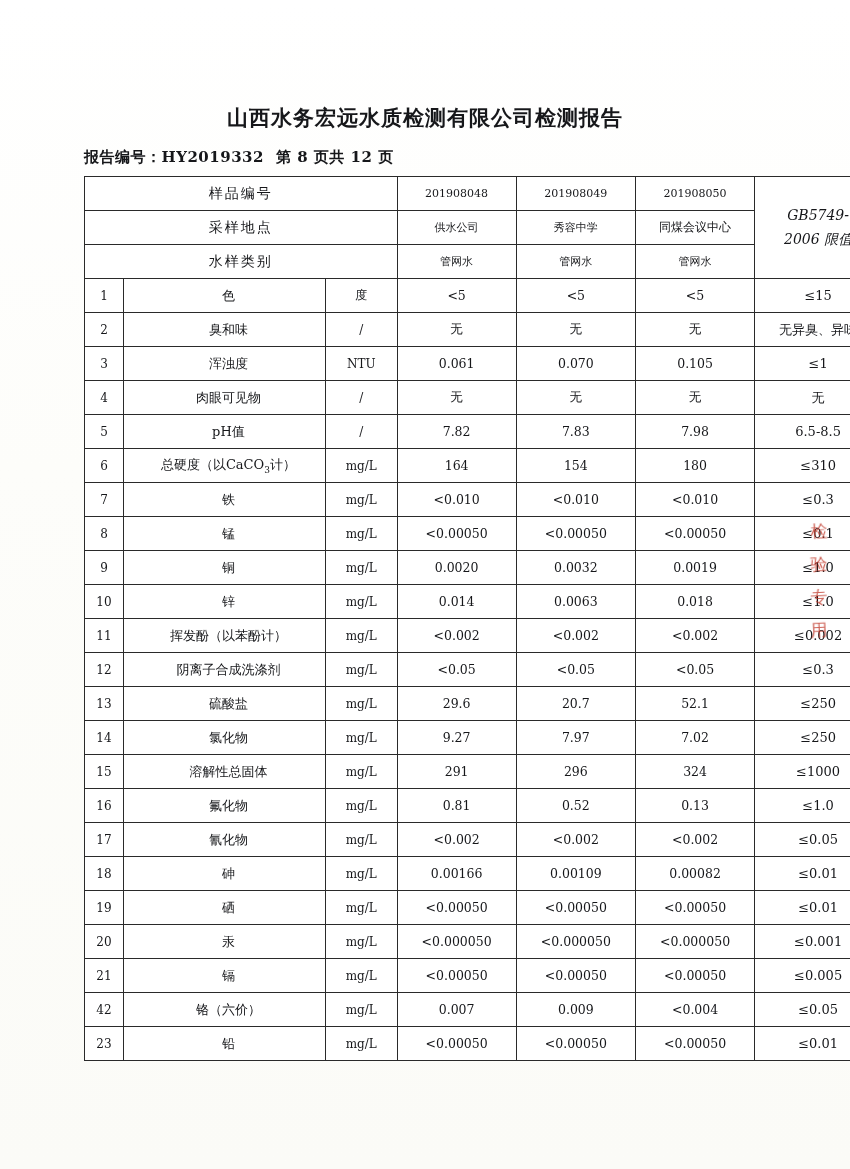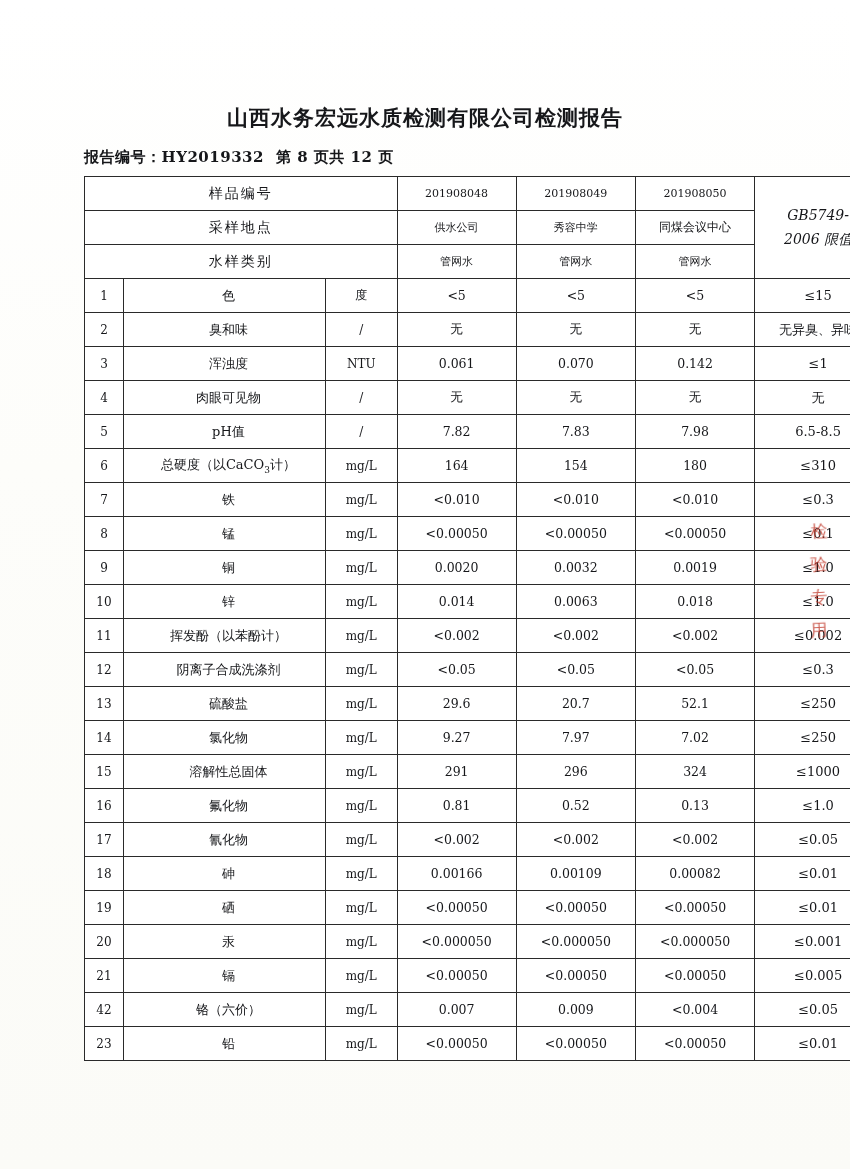--- a/index.html
+++ b/index.html
@@ -177,21 +177,21 @@
           <td class="c-val">无</td>
           <td class="c-val">无</td>
           <td class="c-limit">无异臭、异味</td>
         </tr>
         <tr>
           <td class="c-no">3</td>
           <td class="c-item">浑浊度</td>
           <td class="c-unit">NTU</td>
           <td class="c-val">0.061</td>
           <td class="c-val">0.070</td>
-          <td class="c-val">0.142</td>
+          <td class="c-val">0.105</td>
           <td class="c-limit">≤1</td>
         </tr>
         <tr>
           <td class="c-no">4</td>
           <td class="c-item">肉眼可见物</td>
           <td class="c-unit">/</td>
           <td class="c-val">无</td>
           <td class="c-val">无</td>
           <td class="c-val">无</td>
           <td class="c-limit">无</td>

